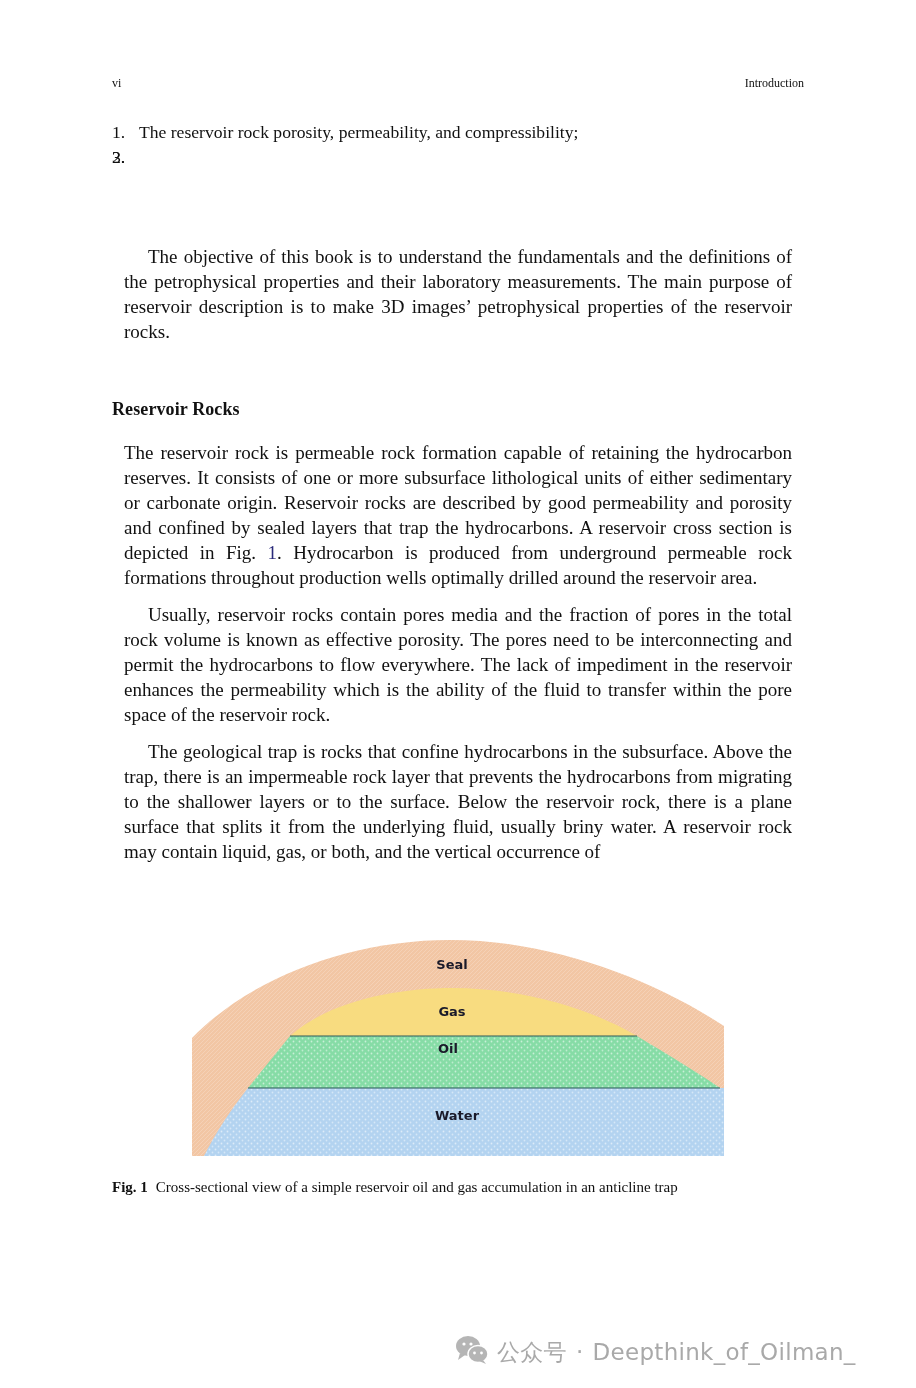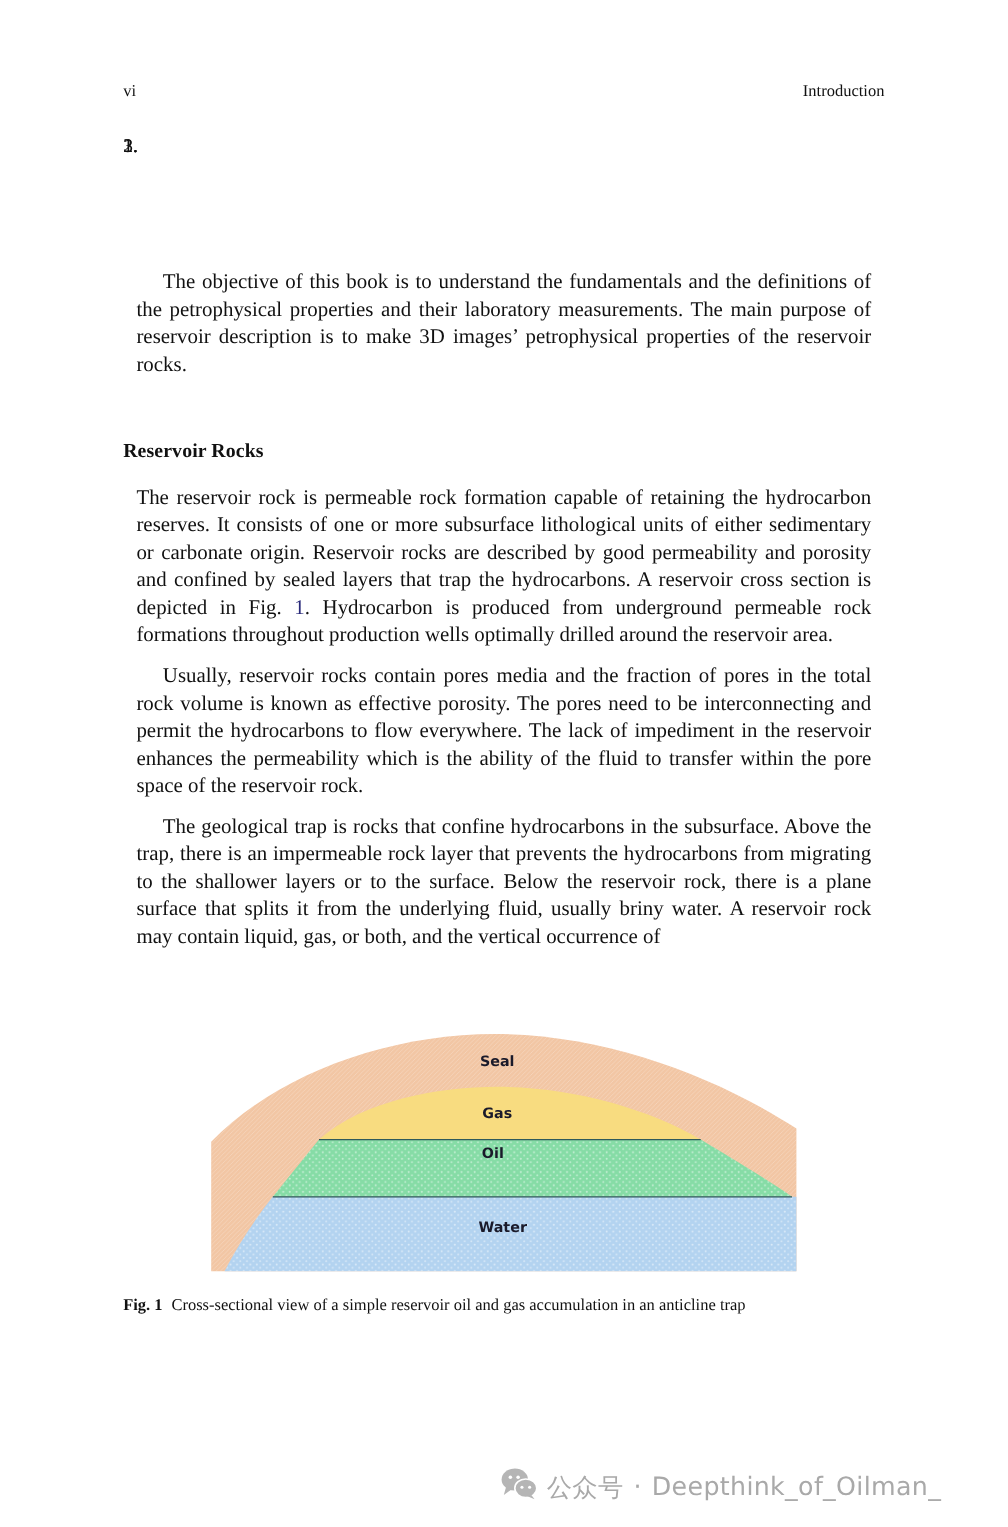--- a/index.html
+++ b/index.html
@@ -20,21 +20,21 @@
       left: 112px;
       top: 0;
       width: 692px;
     }
     .running-head {
       position: absolute;
       top: 72px;
       left: 0;
       width: 692px;
       height: 22px;
-      font-size: 15px;
+      font-size: 12px;
       line-height: 22px;
     }
     .running-head .folio { position: absolute; left: 0; }
     .running-head .section { position: absolute; right: 0; text-align: center; }
 
     .list {
       position: absolute;
       top: 120px;
       left: 0;
       width: 692px;
@@ -145,20 +145,21 @@
 <div class="page">
 
   <div class="running-head">
     <span class="folio">vi</span>
     <span class="section">Introduction</span>
   </div>
 
   <ol class="list">
     <li>
       <span class="num">1.</span>
+      <span class="txt">The reservoir rock porosity, permeability, and compressibility;</span>
     </li>
     <li>
       <span class="num">2.</span>
     </li>
     <li>
       <span class="num">3.</span>
     </li>
   </ol>
 
   <div class="block-objective">

